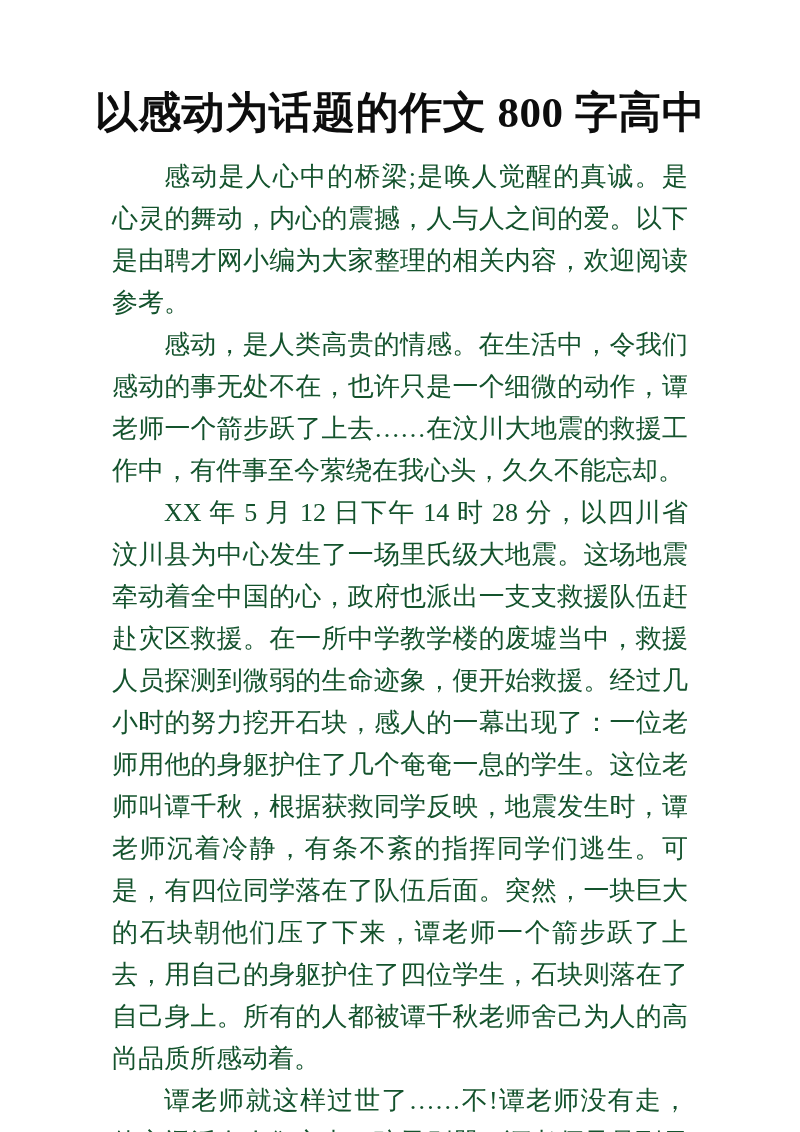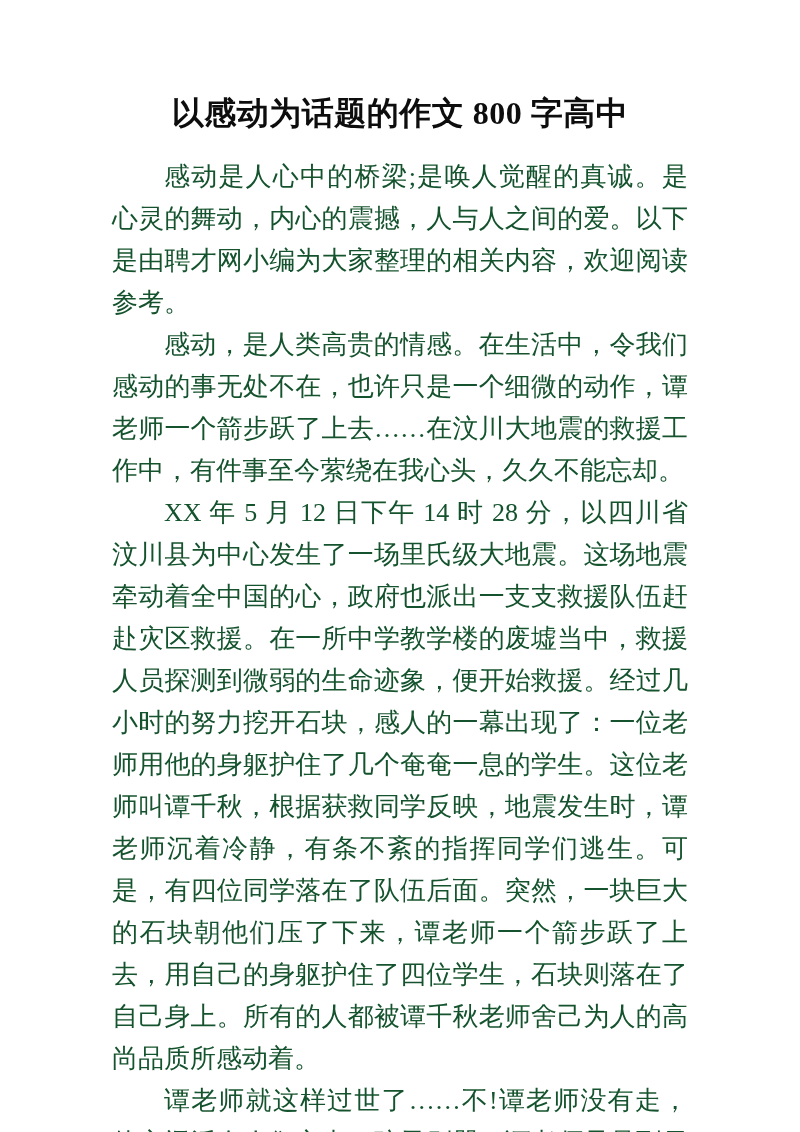--- a/index.html
+++ b/index.html
@@ -14,21 +14,21 @@
     margin: 0 auto;
     background: #ffffff;
     overflow: hidden;
     font-family: "Liberation Serif", "DejaVu Serif", serif;
     color: #161616;
   }
   .title {
     margin: 0;
     padding: 92px 40px 0 40px;
     text-align: center;
-    font-size: 32px;
+    font-size: 43px;
     line-height: 42px;
     font-weight: bold;
     color: #0d0d0d;
     letter-spacing: 0.5px;
   }
   .essay-body {
     margin-top: 22px;
     padding: 0 112px;
   }
   .essay-body p {

